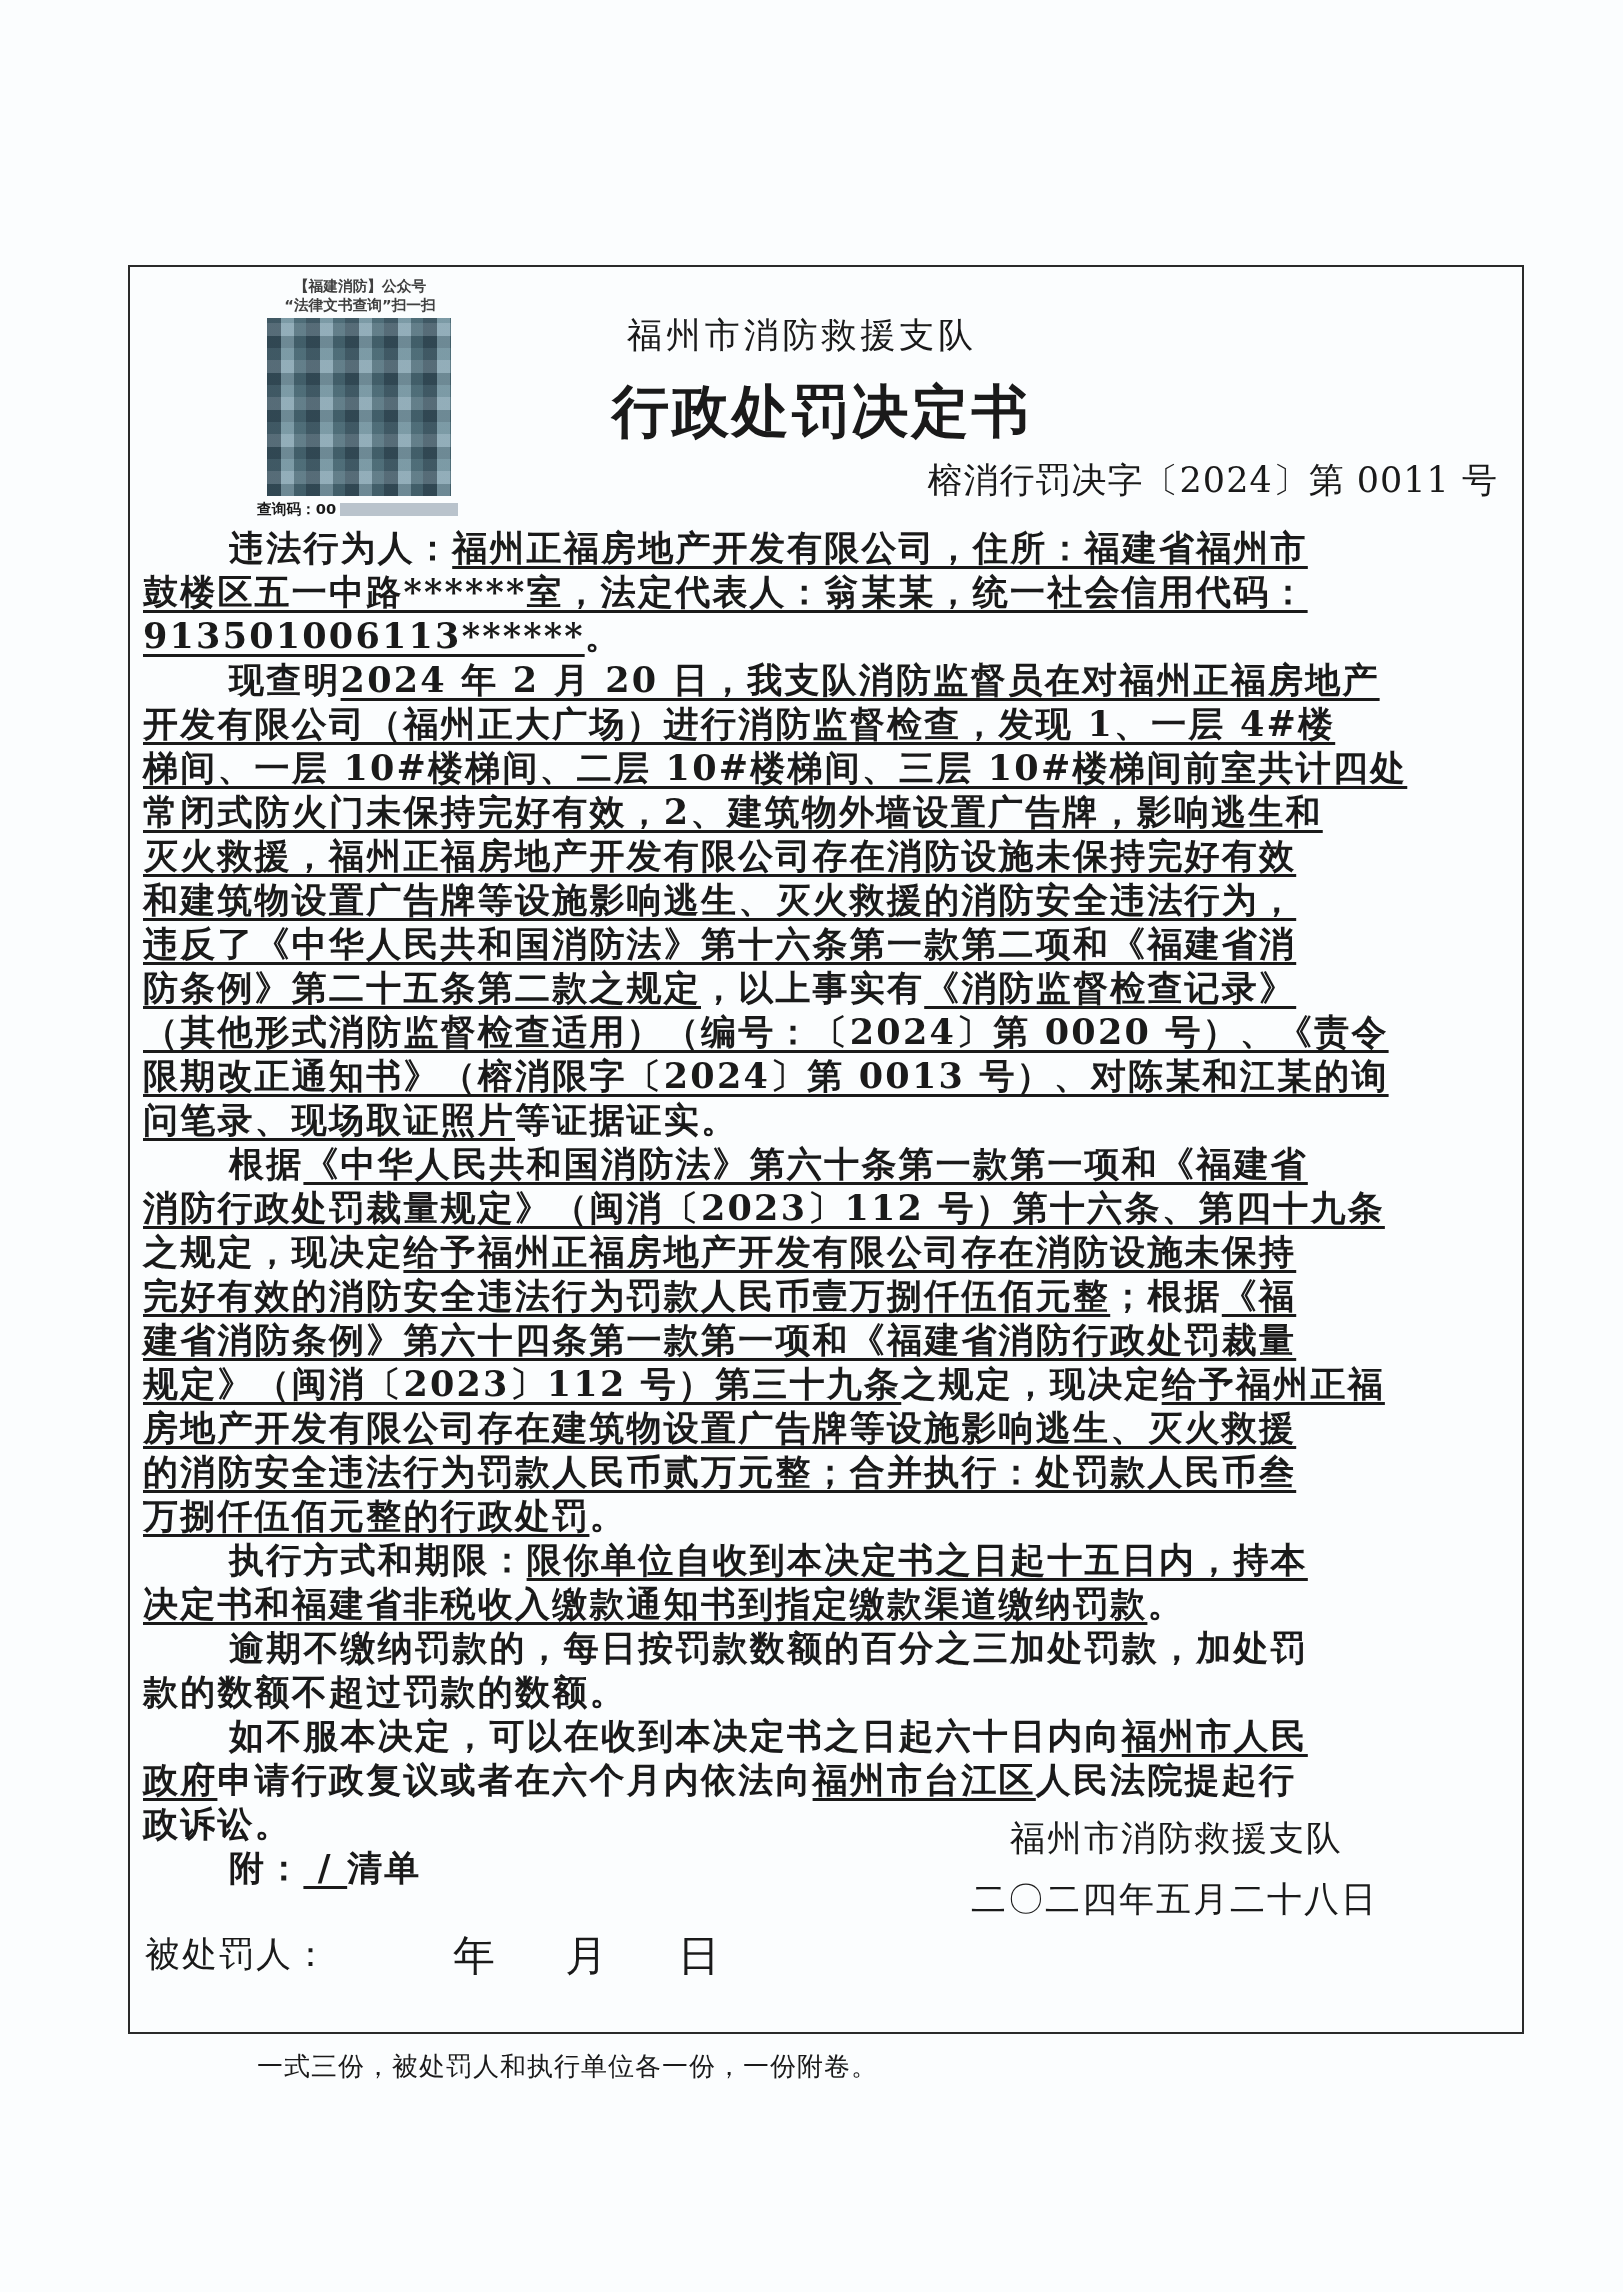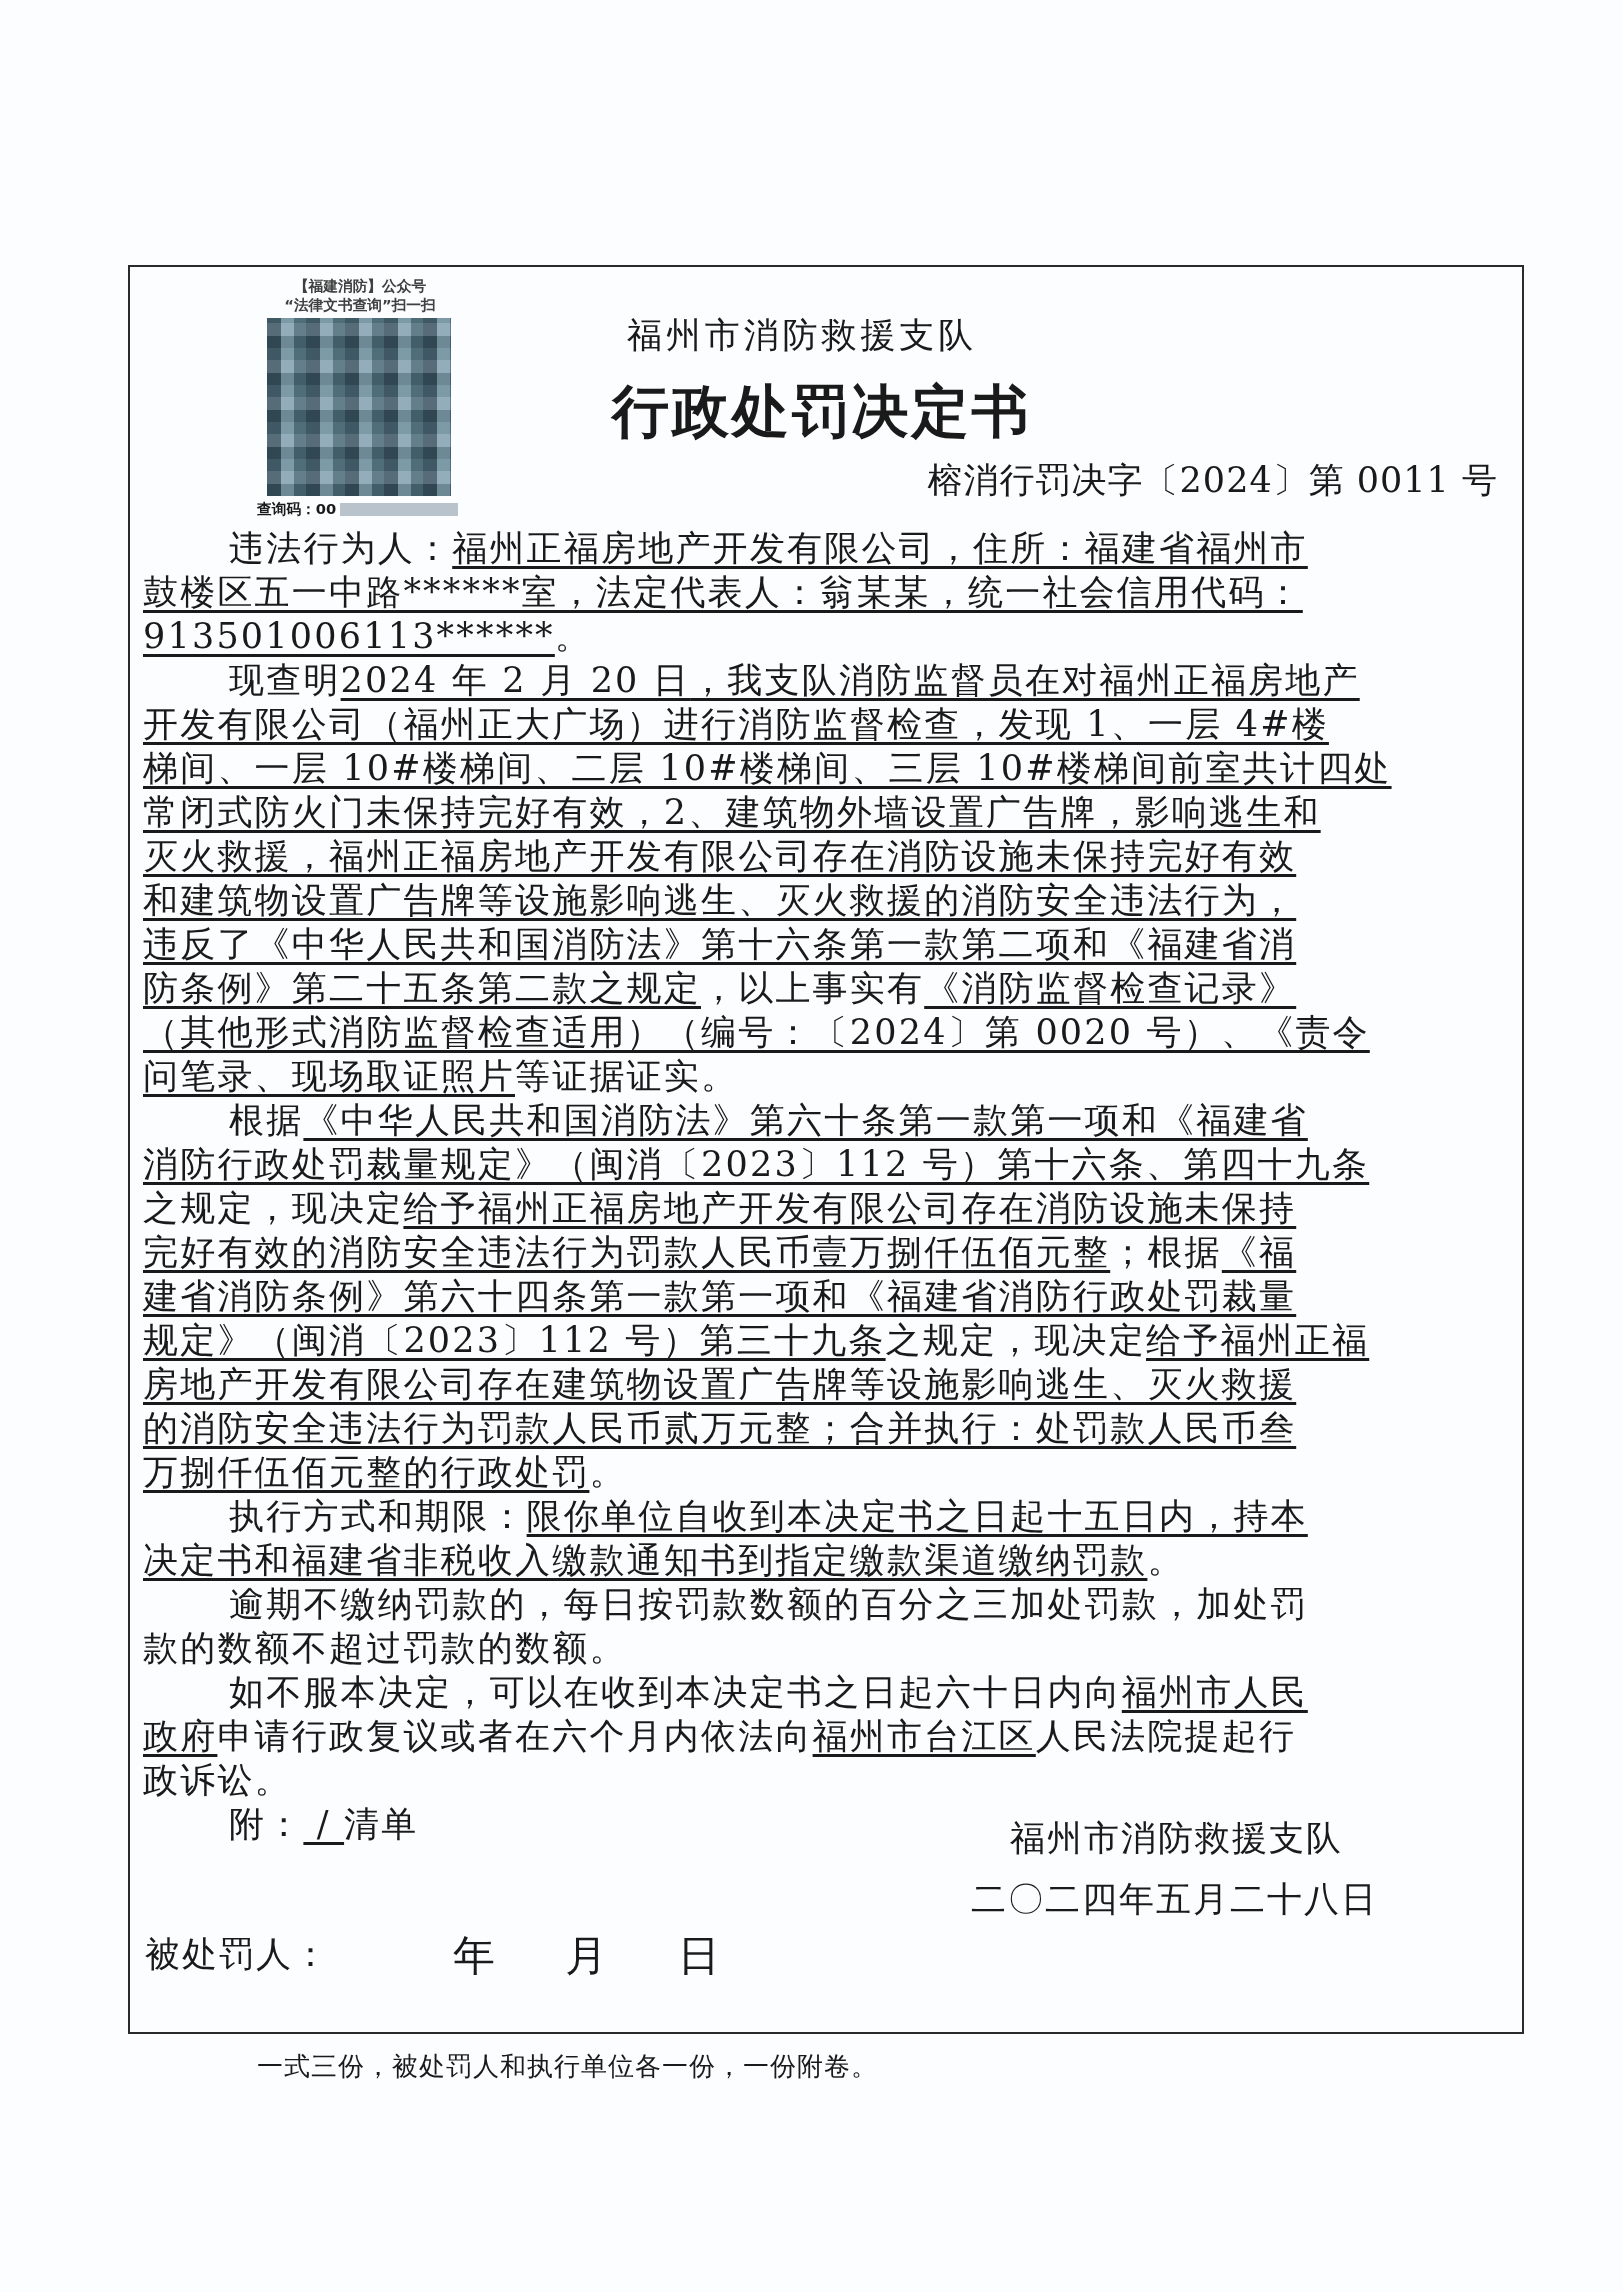--- a/index.html
+++ b/index.html
@@ -20,21 +20,21 @@
       repeating-linear-gradient(0deg, rgba(30,50,60,.55) 0 11.8px, rgba(190,205,215,.5) 11.8px 25.5px, rgba(90,120,130,.55) 25.5px 37px);
     background-color:#5f8090;
   }
   .qr-query { font-family:"DejaVu Sans","Liberation Sans",sans-serif; font-weight:bold; font-size:14.7px; margin-top:4px; padding-left:0; display:flex; align-items:center; }
   .qr-query .mask { display:inline-block; width:118px; height:12.7px; background:#b9c3cc; margin-left:3.9px; }
 
   .agency { position:absolute; left:627px; top:312px; font-size:35px; letter-spacing:3.9px; }
   .title { position:absolute; left:612px; top:374px; font-size:57px; font-weight:bold; letter-spacing:2.9px; font-family:"DejaVu Serif","Liberation Serif",serif; }
   .docno { position:absolute; right:125px; top:457px; font-size:35px; letter-spacing:1px;margin-left:8px; }
 
-  .body-text { position:absolute; left:143px; top:526px; width:1372px; font-size:35px; }
+  .body-text { position:absolute; left:143px; top:526px; width:1372px; font-size:35px;font-weight:bold; }
   .line { height:44px; line-height:44px; white-space:nowrap; letter-spacing:2.2px; }
   .line.indent { padding-left:86px; }
   .u { text-decoration:underline; text-decoration-thickness:2.9px; text-underline-offset:5.9px; }
 
   .signature { position:absolute; left:1010px; top:1815px; font-size:35px; letter-spacing:2px; }
   .signature .sig-date { margin-left:-39px; margin-top:14px; }
   .recipient { position:absolute; left:145px; top:1931px; font-size:35px; letter-spacing:2px; }
   .recipient-date { position:absolute; left:453px; top:1928px; font-size:42px; word-spacing:0; }
   .recipient-date span { display:inline-block; margin-right:57px; }
   .footnote { position:absolute; left:257px; top:2049px; font-size:26px; letter-spacing:1px; }
@@ -64,20 +64,21 @@
     <div class="line"><span class="u">913501006113******</span><span>。</span></div>
     <div class="line indent"><span>现查明</span><span class="u">2024 年 2 月 20 日</span><span class="u">，我支队消防监督员在对福州正福房地产</span></div>
     <div class="line"><span class="u">开发有限公司（福州正大广场）进行消防监督检查，发现 1、一层 4#楼</span></div>
     <div class="line"><span class="u">梯间、一层 10#楼梯间、二层 10#楼梯间、三层 10#楼梯间前室共计四处</span></div>
     <div class="line"><span class="u">常闭式防火门未保持完好有效，2、建筑物外墙设置广告牌，影响逃生和</span></div>
     <div class="line"><span class="u">灭火救援，福州正福房地产开发有限公司存在消防设施未保持完好有效</span></div>
     <div class="line"><span class="u">和建筑物设置广告牌等设施影响逃生、灭火救援的消防安全违法行为，</span></div>
     <div class="line"><span class="u">违反了《中华人民共和国消防法》第十六条第一款第二项和《福建省消</span></div>
     <div class="line"><span class="u">防条例》第二十五条第二款之规定</span><span>，以上事实有</span><span class="u">《消防监督检查记录》</span></div>
     <div class="line"><span class="u">（其他形式消防监督检查适用）（编号：〔2024〕第 0020 号）、《责令</span></div>
+    <div class="line"><span class="u">限期改正通知书》（榕消限字〔2024〕第 0013 号）、对陈某和江某的询</span></div>
     <div class="line"><span class="u">问笔录、现场取证照片</span><span>等证据证实。</span></div>
     <div class="line indent"><span>根据</span><span class="u">《中华人民共和国消防法》第六十条第一款第一项和《福建省</span></div>
     <div class="line"><span class="u">消防行政处罚裁量规定》（闽消〔2023〕112 号）第十六条、第四十九条</span></div>
     <div class="line"><span>之规定，现决定</span><span class="u">给予福州正福房地产开发有限公司存在消防设施未保持</span></div>
     <div class="line"><span class="u">完好有效的消防安全违法行为罚款人民币壹万捌仟伍佰元整</span><span>；根据</span><span class="u">《福</span></div>
     <div class="line"><span class="u">建省消防条例》第六十四条第一款第一项和《福建省消防行政处罚裁量</span></div>
     <div class="line"><span class="u">规定》（闽消〔2023〕112 号）第三十九条</span><span>之规定，现决定</span><span class="u">给予福州正福</span></div>
     <div class="line"><span class="u">房地产开发有限公司存在建筑物设置广告牌等设施影响逃生、灭火救援</span></div>
     <div class="line"><span class="u">的消防安全违法行为罚款人民币贰万元整；合并执行：处罚款人民币叁</span></div>
     <div class="line"><span class="u">万捌仟伍佰元整的行政处罚</span><span>。</span></div>

